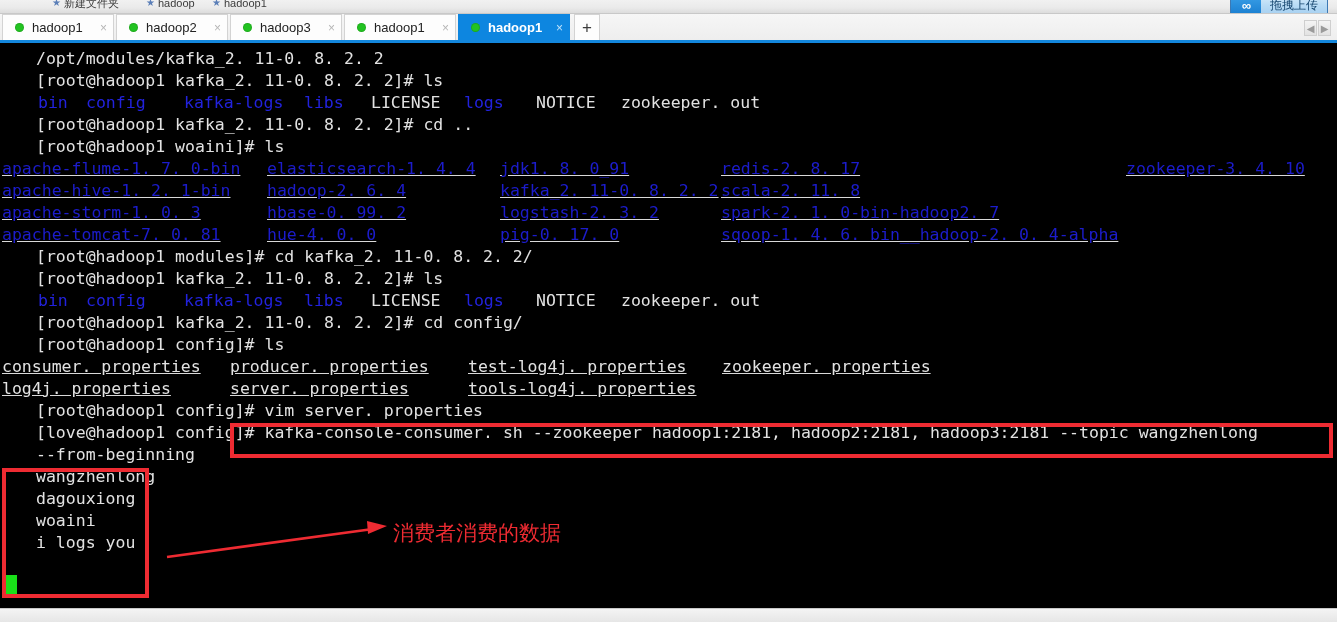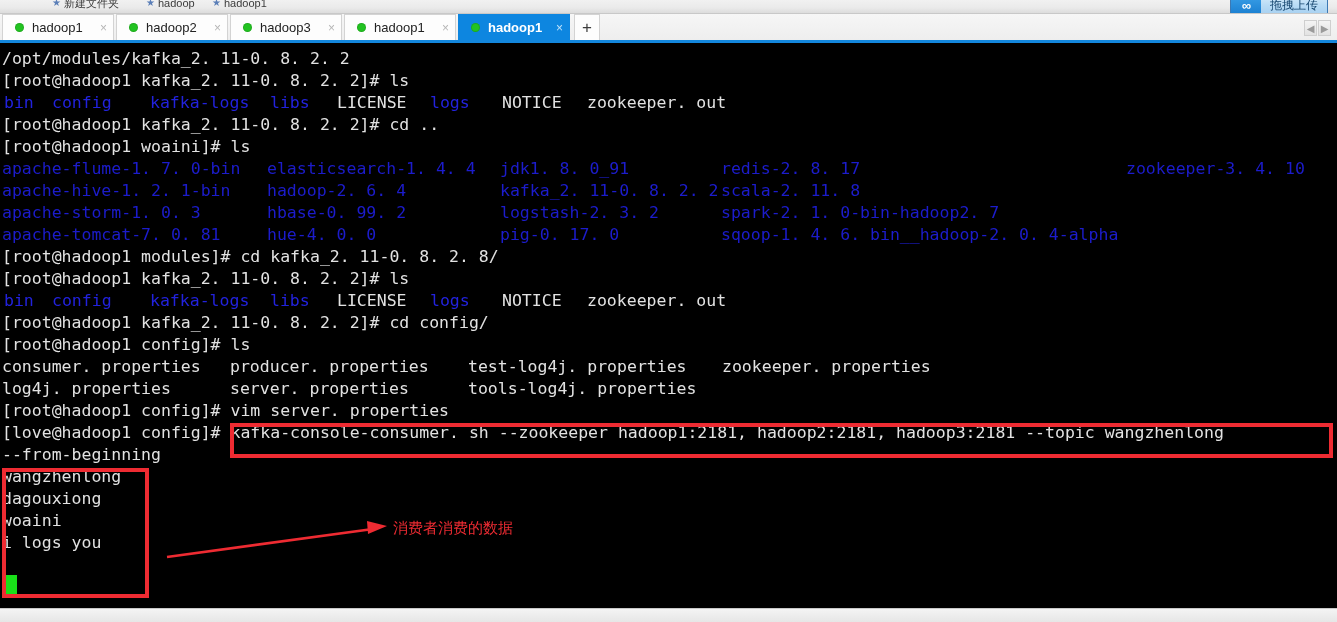--- a/index.html
+++ b/index.html
@@ -117,27 +117,27 @@
     width: 1337px; height: 562px;
     background: #000000;
     font-family: "DejaVu Sans Mono", "Liberation Mono", monospace;
     font-size: 16.5px;
     line-height: 22px;
     color: #d9d9d9;
     overflow: hidden;
     padding: 2px 0 0 2px;
     letter-spacing: 0px;
   }
-  .line { white-space: pre; height: 22px; }
+  .line { white-space: pre; height: 22px; margin-left: 34px; }
   .dir { color: #1c1ccc; }
   .dir-b { color: #2222dd; }
   .wht { color: #e2e2e2; }
 
   
-  .ls-grid { display: flex; white-space: pre; }
+  .ls-grid { display: flex; white-space: pre; text-decoration: underline; }
   .ls-col { }
   .ls-col div { height: 22px; white-space: pre; }
 
   
   #cmd-highlight-box {
     position: absolute;
     left: 230px; top: 423px;
     width: 1103px; height: 35px;
     border: 4px solid #ee2b32;
     pointer-events: none;
@@ -158,21 +158,21 @@
   #annotation-arrow {
     position: absolute;
     left: 165px; top: 515px;
     width: 225px; height: 45px;
     pointer-events: none;
   }
   #annotation-text {
     position: absolute;
     left: 393px; top: 519px;
     font-family: "DejaVu Sans", sans-serif;
-    font-size: 15px;
+    font-size: 21px;
     color: #ee2b32;
     white-space: nowrap;
   }
 
   
   #status-bar {
     position: absolute; left: 0; bottom: 0; width: 1337px; height: 14px;
     background: linear-gradient(to bottom,#f4f4f4,#e6e6e6);
     border-top: 1px solid #c9c9c9;
   }
@@ -240,21 +240,21 @@
   </div>
 </div>
 
 <div id="terminal">
     <div class="line wht">/opt/modules/kafka_2. 11-0. 8. 2. 2</div>
     <div class="line wht">[root@hadoop1 kafka_2. 11-0. 8. 2. 2]# ls</div>
     <div class="line" style="position: relative;"><span class="dir-b" style="position: absolute; left: 2px;">bin</span><span class="dir-b" style="position: absolute; left: 50px;">config</span><span class="dir-b" style="position: absolute; left: 148px;">kafka-logs</span><span class="dir-b" style="position: absolute; left: 268px;">libs</span><span class="wht" style="position: absolute; left: 335px;">LICENSE</span><span class="dir-b" style="position: absolute; left: 428px;">logs</span><span class="wht" style="position: absolute; left: 500px;">NOTICE</span><span class="wht" style="position: absolute; left: 585px;">zookeeper. out</span></div>
     <div class="line wht">[root@hadoop1 kafka_2. 11-0. 8. 2. 2]# cd ..</div>
     <div class="line wht">[root@hadoop1 woaini]# ls</div>
     <div class="ls-grid"><div class="ls-col" style="width: 265px; flex: 0 0 265px;"><div class="dir">apache-flume-1. 7. 0-bin</div><div class="dir">apache-hive-1. 2. 1-bin</div><div class="dir">apache-storm-1. 0. 3</div><div class="dir">apache-tomcat-7. 0. 81</div></div><div class="ls-col" style="width: 233px; flex: 0 0 233px;"><div class="dir">elasticsearch-1. 4. 4</div><div class="dir">hadoop-2. 6. 4</div><div class="dir">hbase-0. 99. 2</div><div class="dir">hue-4. 0. 0</div></div><div class="ls-col" style="width: 221px; flex: 0 0 221px;"><div class="dir">jdk1. 8. 0_91</div><div class="dir">kafka_2. 11-0. 8. 2. 2</div><div class="dir">logstash-2. 3. 2</div><div class="dir">pig-0. 17. 0</div></div><div class="ls-col" style="width: 405px; flex: 0 0 405px;"><div class="dir">redis-2. 8. 17</div><div class="dir">scala-2. 11. 8</div><div class="dir">spark-2. 1. 0-bin-hadoop2. 7</div><div class="dir">sqoop-1. 4. 6. bin__hadoop-2. 0. 4-alpha</div></div><div class="ls-col" style="width: 200px; flex: 0 0 200px;"><div class="dir">zookeeper-3. 4. 10</div><div class="dir"></div><div class="dir"></div><div class="dir"></div></div></div>
-    <div class="line wht">[root@hadoop1 modules]# cd kafka_2. 11-0. 8. 2. 8/</div>
+    <div class="line wht">[root@hadoop1 modules]# cd kafka_2. 11-0. 8. 2. 2/</div>
     <div class="line wht">[root@hadoop1 kafka_2. 11-0. 8. 2. 2]# ls</div>
     <div class="line" style="position: relative;"><span class="dir-b" style="position: absolute; left: 2px;">bin</span><span class="dir-b" style="position: absolute; left: 50px;">config</span><span class="dir-b" style="position: absolute; left: 148px;">kafka-logs</span><span class="dir-b" style="position: absolute; left: 268px;">libs</span><span class="wht" style="position: absolute; left: 335px;">LICENSE</span><span class="dir-b" style="position: absolute; left: 428px;">logs</span><span class="wht" style="position: absolute; left: 500px;">NOTICE</span><span class="wht" style="position: absolute; left: 585px;">zookeeper. out</span></div>
     <div class="line wht">[root@hadoop1 kafka_2. 11-0. 8. 2. 2]# cd config/</div>
     <div class="line wht">[root@hadoop1 config]# ls</div>
     <div class="ls-grid"><div class="ls-col" style="width: 228px; flex: 0 0 228px;"><div class="wht">consumer. properties</div><div class="wht">log4j. properties</div></div><div class="ls-col" style="width: 238px; flex: 0 0 238px;"><div class="wht">producer. properties</div><div class="wht">server. properties</div></div><div class="ls-col" style="width: 254px; flex: 0 0 254px;"><div class="wht">test-log4j. properties</div><div class="wht">tools-log4j. properties</div></div><div class="ls-col" style="width: 240px; flex: 0 0 240px;"><div class="wht">zookeeper. properties</div><div class="wht"></div></div></div>
     <div class="line wht">[root@hadoop1 config]# vim server. properties</div>
     <div class="line wht">[love@hadoop1 config]# kafka-console-consumer. sh --zookeeper hadoop1:2181, hadoop2:2181, hadoop3:2181 --topic wangzhenlong</div>
     <div class="line wht">--from-beginning</div>
     <div class="line wht">wangzhenlong</div>
     <div class="line wht">dagouxiong</div>

